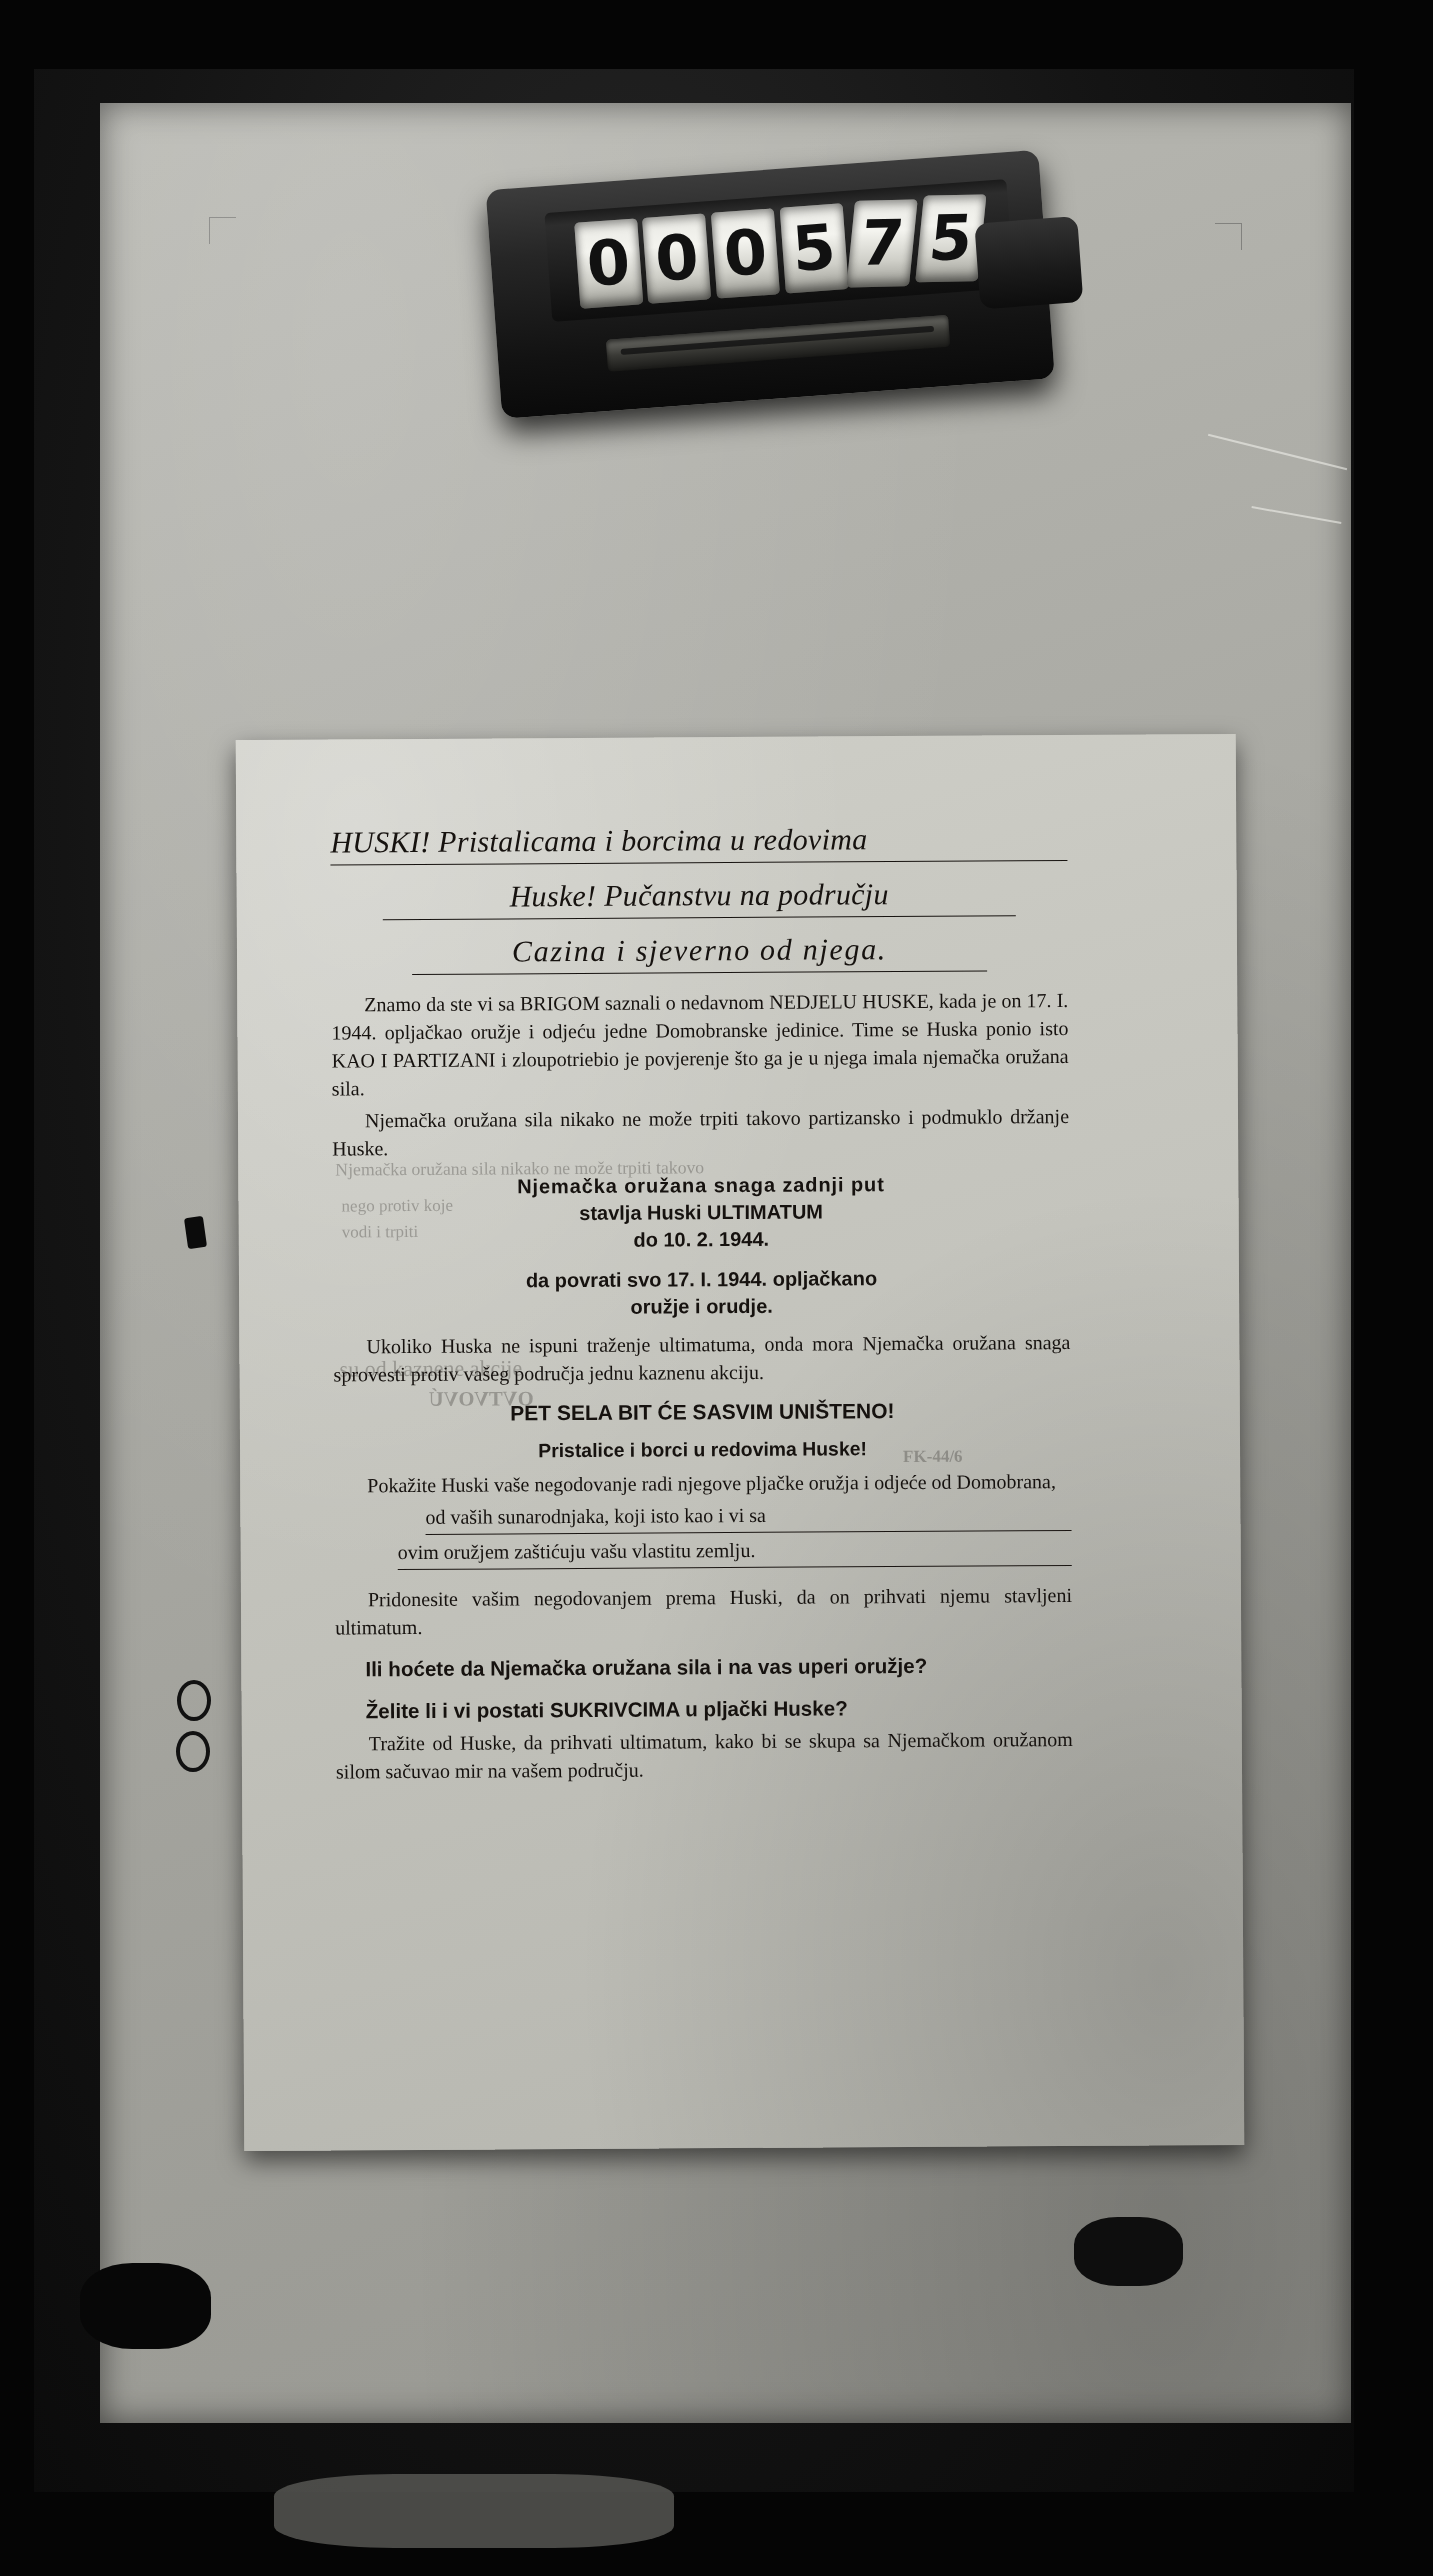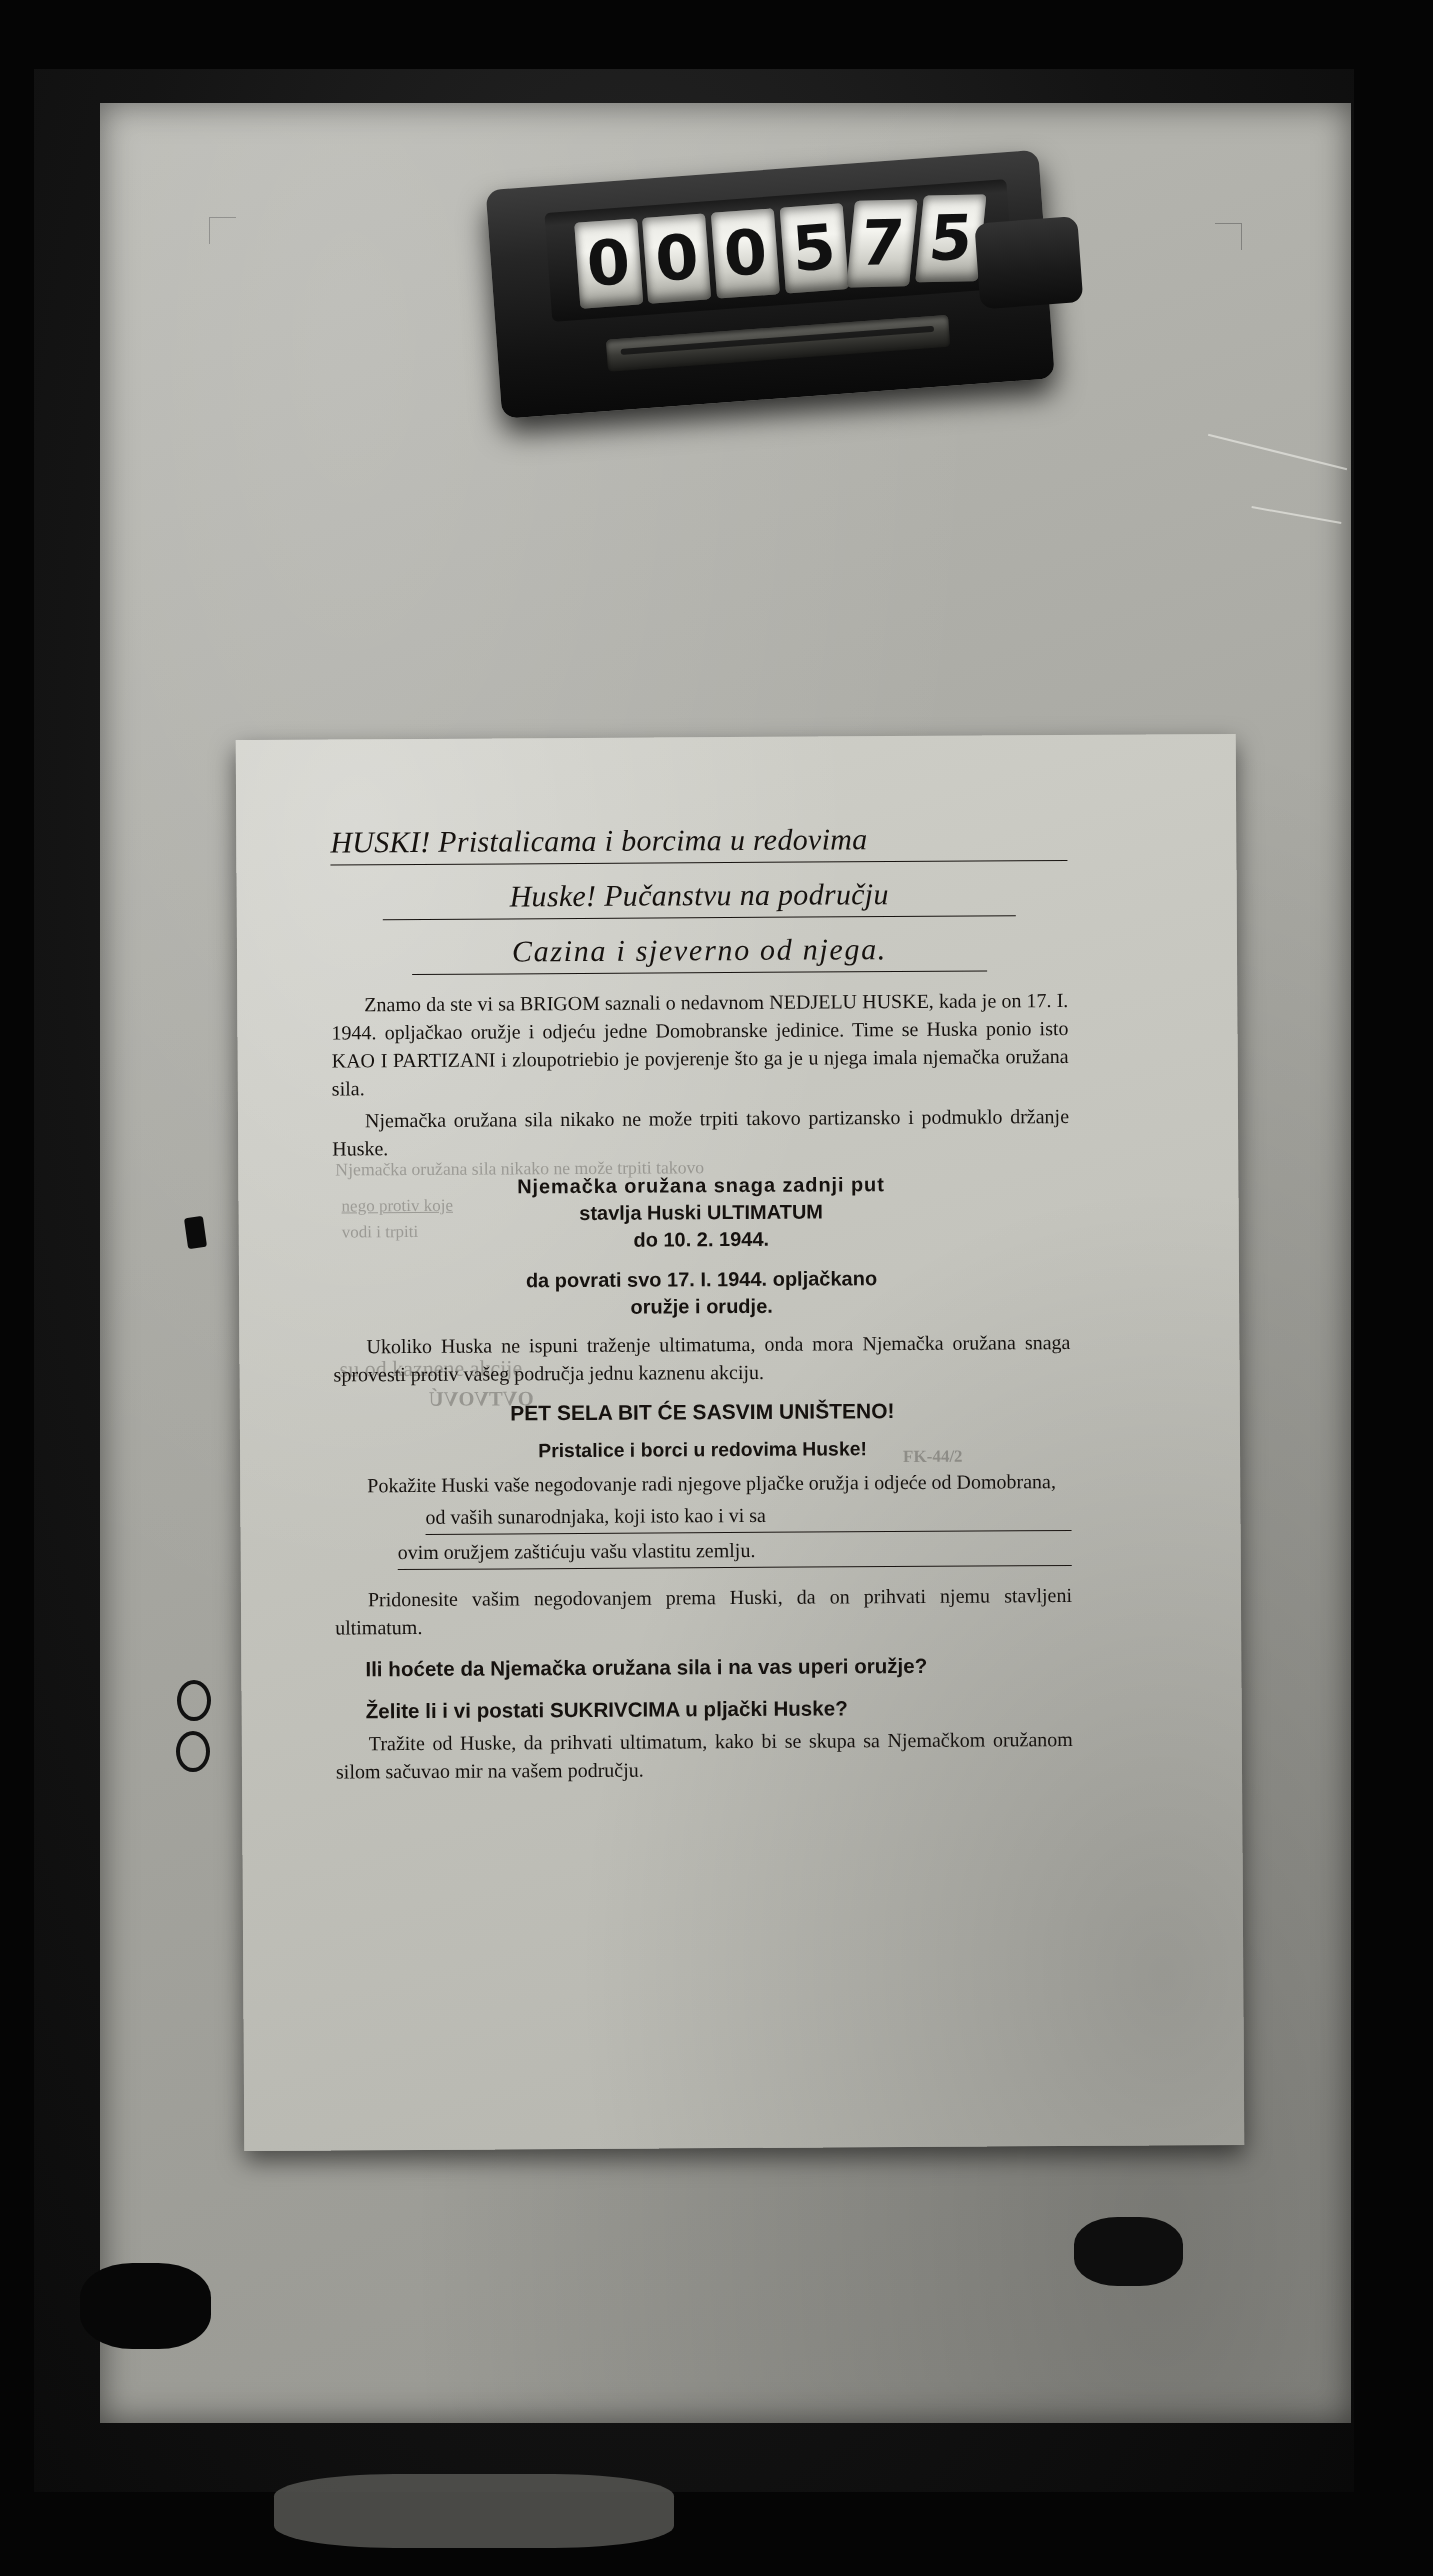--- a/index.html
+++ b/index.html
@@ -302,25 +302,25 @@
       </div>
       <div id="counter-slot"></div>
       <div id="counter-knob"></div>
     </div>
   </div>
 
   <div id="leaflet">
     <div id="leaflet-card">
 
       <div class="ghost" style="left:97px; top:420px; font-size:17.7px;">Njemačka oružana sila nikako ne može trpiti takovo</div>
-      <div class="ghost" style="left:103px; top:457px; font-size:17px;text-decoration:underline;">nego protiv koje</div>
+      <div class="ghost" style="left:103px; top:457px; font-size:17px;">nego protiv koje</div>
       <div class="ghost" style="left:103px; top:483px; font-size:17px;">vodi i trpiti</div>
       <div class="ghost" style="left:100px; top:617px; font-size:22px;text-align:center;">su od kaznene akcije</div>
       <div class="ghost flip" style="left:189px; top:649px; font-size:20.6px; font-weight:bold;">OVTVOVÚ</div>
-      <div class="ghost" style="left:663px; top:711px; font-size:17px; font-weight:bold;">FK-44/2</div>
+      <div class="ghost" style="left:663px; top:711px; font-size:17px; font-weight:bold;">FK-44/6</div>
 
       <div id="leaflet-text">
 
         <div class="hd-line l1">HUSKI! Pristalicama i borcima u redovima</div>
         <div class="hd-line l2">Huske! Pučanstvu na području</div>
         <div class="hd-line l3">Cazina i sjeverno od njega.</div>
 
         <p class="body">Znamo da ste vi sa BRIGOM saznali o nedavnom NEDJELU HUSKE, kada je on 17. I. 1944. opljačkao oružje i odjeću jedne Domobranske jedinice. Time se Huska ponio isto KAO I PARTIZANI i zloupotriebio je povjerenje što ga je u njega imala njemačka oružana sila.</p>
         <p class="body">Njemačka oružana sila nikako ne može trpiti takovo partizansko i podmuklo držanje Huske.</p>
 

